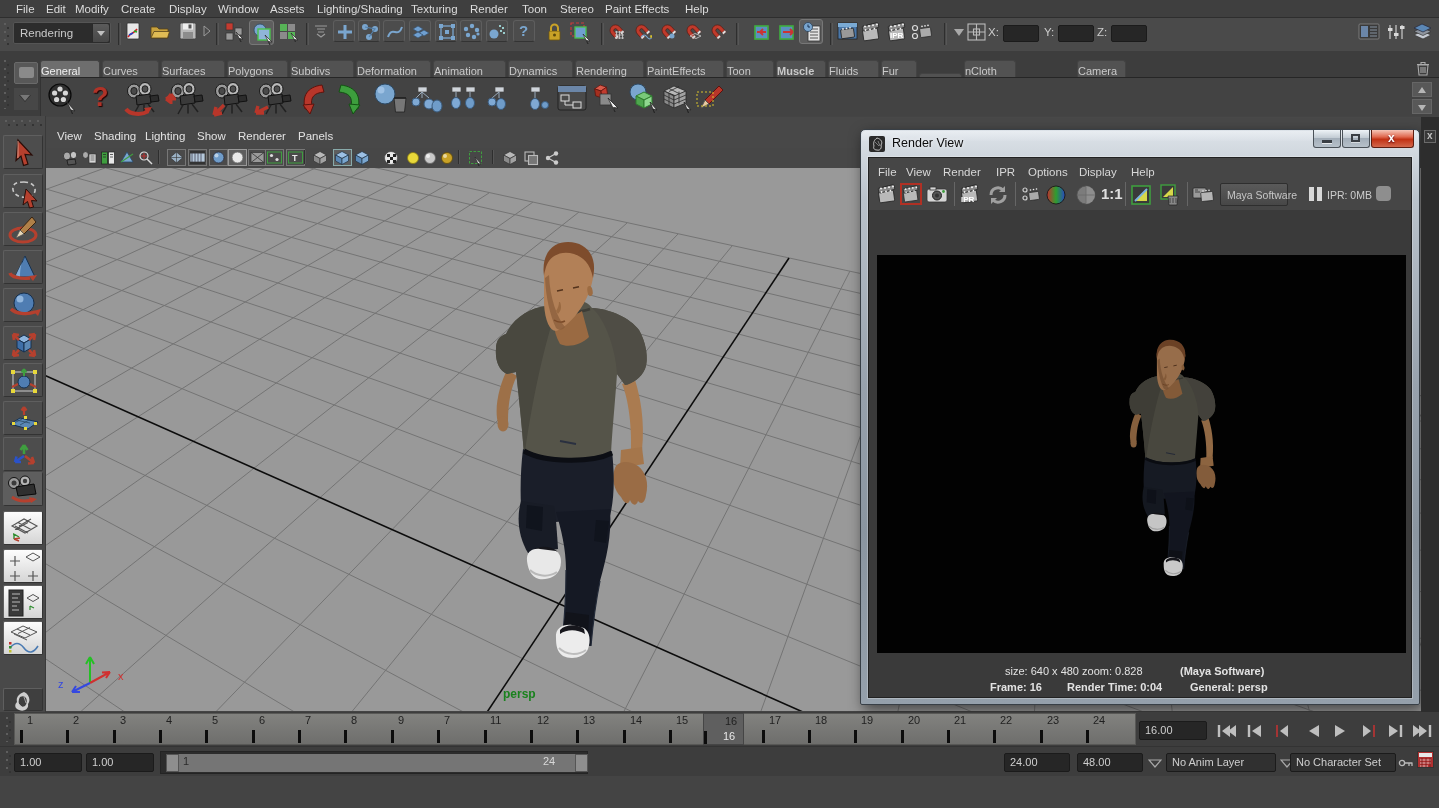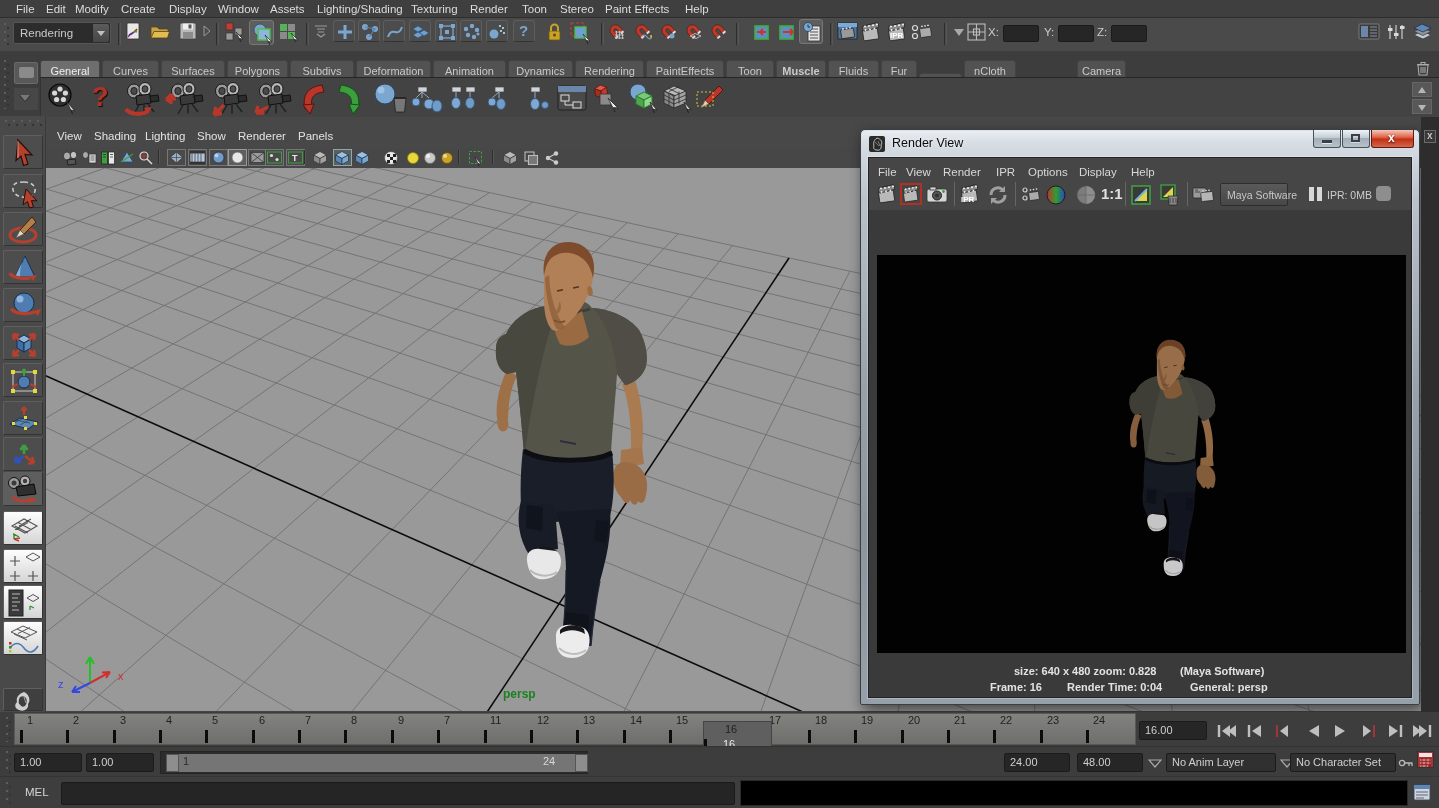--- a/index.html
+++ b/index.html
@@ -5,21 +5,21 @@
 html,body{width:1439px;height:808px;overflow:hidden;background:#3f3f3f;
 font-family:"Liberation Sans",sans-serif;-webkit-font-smoothing:antialiased;}
 #app{position:relative;width:1439px;height:808px;background:#444444;overflow:hidden}
 .abs{position:absolute}
 .txt{position:absolute;white-space:nowrap}
 .dots{position:absolute;width:7px;background-image:radial-gradient(circle at 2px 2px,#5e5e5e 1px,transparent 1.3px),radial-gradient(circle at 5px 6px,#333 1px,transparent 1.3px);background-size:7px 8px}
 .fld{position:absolute;background:#262626;border:1px solid #1b1b1b;color:#cfcfcf;font-size:11px;line-height:16px;padding-left:5px;border-radius:2px}
 .sep{position:absolute;width:3px;border-left:1px solid #2e2e2e;border-right:1px solid #575757;height:22px}
 .ib{position:absolute;width:22px;height:22px;border-radius:3px}
 .menu-it{position:absolute;color:#dcdcdc;font-size:11.5px;top:3px}
-.tab{position:absolute;top:4px;height:20px;background:#525252;color:#c9c9c9;font-size:11px;text-align:center;line-height:20px;border-radius:3px 3px 0 0;border:1px solid #434343;border-bottom:none}
+.tab{position:absolute;top:4px;height:20px;background:#525252;color:#c9c9c9;font-size:11px;line-height:20px;border-radius:3px 3px 0 0;border:1px solid #434343;border-bottom:none}
 .toolbtn{position:absolute;left:3px;width:40px;height:34px;background:#4d4d4d;border:1px solid #5f5f5f;border-right-color:#333;border-bottom-color:#333;border-radius:2px}
 .pv-menu{position:absolute;color:#e2e2e2;font-size:11.5px;top:0}
 .rv-menu{position:absolute;color:#d8d8d8;font-size:11.5px}
 .num{position:absolute;color:#1f1f1f;font-size:11px}
 .tick{position:absolute;width:3px;height:13px;background:#0c0c0c;top:18px}
 </style></head>
 <body>
 <div id="app">
 <div class="abs" style="left:0;top:0;width:1439px;height:18px;background:#3f3f3f;border-bottom:1px solid #2e2e2e">
       <span class="menu-it" style="left:16px">File</span>
@@ -962,21 +962,21 @@
 <path d="M566,612 L589,615 L588,636 L562,634 Z" fill="#11131a"></path>
 <path d="M534,550 C539,545 551,546 557,551 L558,558 C549,553 540,552 533,556 Z" fill="#15151a"></path>
 <path d="M527,561 C526,552 532,548 540,549 L556,551 C561,554 562,561 560,568 C557,577 548,580 539,579 C531,577 528,569 527,561 Z" fill="#e8e8e8"></path>
 <path d="M530,570 C536,576 548,578 557,572" stroke="#b9b9b9" stroke-width="2" fill="none"></path>
 <path d="M556,638 C555,628 563,624 572,625 L584,628 C590,632 591,641 588,649 C584,658 571,660 563,656 C557,652 556,645 556,638 Z" fill="#ececec"></path>
 <path d="M560,630 C566,624 577,624 584,629 L585,634 C577,629 567,629 560,634 Z" fill="#17171d"></path>
 <path d="M559,648 C566,655 578,656 586,650" stroke="#bdbdbd" stroke-width="2" fill="none"></path>
 </g>
             </g>
           </svg></div>
-        <span class="txt" style="left:145px;top:507px;font-size:11px;font-weight:bold;color:#e2e2e2">size: 640 x 480 zoom: 0.828</span>
+        <span class="txt" style="left:136px;top:507px;font-size:11px;font-weight:normal;color:#e2e2e2">size: 640 x 480 zoom: 0.828</span>
         <span class="txt" style="left:311px;top:507px;font-size:11px;font-weight:bold;color:#e2e2e2">(Maya Software)</span>
         <span class="txt" style="left:121px;top:523px;font-size:11px;font-weight:bold;color:#e2e2e2">Frame: 16</span>
         <span class="txt" style="left:198px;top:523px;font-size:11px;font-weight:bold;color:#e2e2e2">Render Time: 0:04</span>
         <span class="txt" style="left:321px;top:523px;font-size:11px;font-weight:bold;color:#e2e2e2">General: persp</span>
       </div>
     </div>
     <div class="abs" style="left:1421px;top:117px;width:18px;height:595px;background:#2d2d2d">
       <div class="abs" style="left:3px;top:13px;width:12px;height:13px;background:#383838;border:1px solid #6a6a6a">
         <span class="txt" style="left:2px;top:-1px;font-size:10px;font-weight:bold;color:#c0c0c0">x</span>
       </div>
@@ -1023,21 +1023,21 @@
       <div class="num" style="left:908px;top:2px">20</div>
       <div class="tick" style="left:901px"></div>
       <div class="num" style="left:954px;top:2px">21</div>
       <div class="tick" style="left:947px"></div>
       <div class="num" style="left:1000px;top:2px">22</div>
       <div class="tick" style="left:993px"></div>
       <div class="num" style="left:1047px;top:2px">23</div>
       <div class="tick" style="left:1040px"></div>
       <div class="num" style="left:1093px;top:2px">24</div>
       <div class="tick" style="left:1086px"></div>
-      <div class="abs" style="left:703px;top:9px;width:69px;height:32px;background:#5f5f5f;border:1px solid #454545">
+      <div class="abs" style="left:703px;top:1px;width:41px;height:32px;background:#5f5f5f;border:1px solid #454545">
         <div class="num" style="left:21px;top:1px">16</div>
         <span class="txt" style="left:19px;top:16px;font-size:11px;color:#e8e8e8">16</span>
         <div class="abs" style="left:0;top:17px;width:3px;height:13px;background:#0c0c0c"></div>
       </div>
       <div class="fld" style="left:1139px;top:9px;width:68px;height:19px;line-height:17px">16.00</div>
       <svg class="abs" style="left:1216px;top:11px" width="22" height="16" viewBox="0 0 22 16">
         <path d="M3 2 v12" stroke="#bfbfbf" stroke-width="2.4"></path>
         <path d="M14 2 L6 8 L14 14 Z M20 2 L12 8 L20 14 Z" fill="#bfbfbf"></path>
       </svg>
       <svg class="abs" style="left:1244px;top:11px" width="22" height="16" viewBox="0 0 22 16">
@@ -1092,23 +1092,12 @@
         <circle cx="4" cy="7" r="2.6" fill="none" stroke="#b9b9b9" stroke-width="1.3"></circle>
         <path d="M6.5 7 h8 M11 7 v3 M14 7 v3" stroke="#b9b9b9" stroke-width="1.3"></path>
       </svg>
       <svg class="abs" style="left:1417px;top:4px" width="17" height="17" viewBox="0 0 17 17">
         <rect x="0.5" y="0.5" width="16" height="16" fill="#b03030" stroke="#333"></rect>
         <rect x="2" y="2" width="13" height="4" fill="#e8e8e8"></rect>
         <path d="M3 9 h11 M3 12 h11 M3 15 h8" stroke="#e8c0c0" stroke-width="1.2"></path>
         <path d="M5 7 v9 M9 7 v9 M13 7 v9" stroke="#701515" stroke-width="0.8"></path>
       </svg>
     </div>
-<div class="abs" style="left:0;top:776px;width:1439px;height:32px;background:#3e3e3e;border-top:1px solid #343434">
-      <div class="dots" style="left:5px;top:4px;height:24px"></div>
-      <span class="txt" style="left:25px;top:9px;font-size:11.5px;color:#d4d4d4">MEL</span>
-      <div class="abs" style="left:61px;top:5px;width:674px;height:23px;background:#252525;border:1px solid #1a1a1a;border-radius:2px"></div>
-      <div class="abs" style="left:740px;top:3px;width:668px;height:26px;background:#000;border:1px solid #2a2a2a"></div>
-      <svg class="abs" style="left:1412px;top:6px" width="20" height="20" viewBox="0 0 20 20">
-        <rect x="2" y="2" width="16" height="15" rx="1" fill="#cdd6e0" stroke="#445" stroke-width="0.9"></rect>
-        <rect x="2" y="2" width="16" height="4" fill="#5b87b5"></rect>
-        <path d="M4 9 h12 M4 12 h12 M4 15 h8" stroke="#667" stroke-width="1"></path>
-      </svg>
-    </div>
 </div>
 </body></html>

